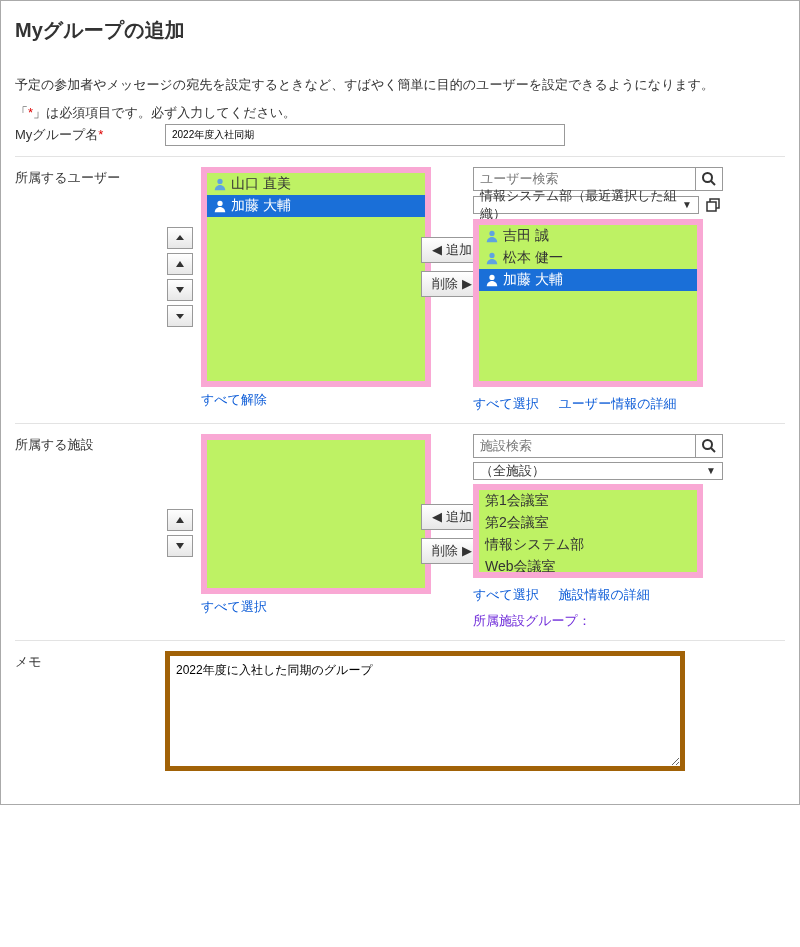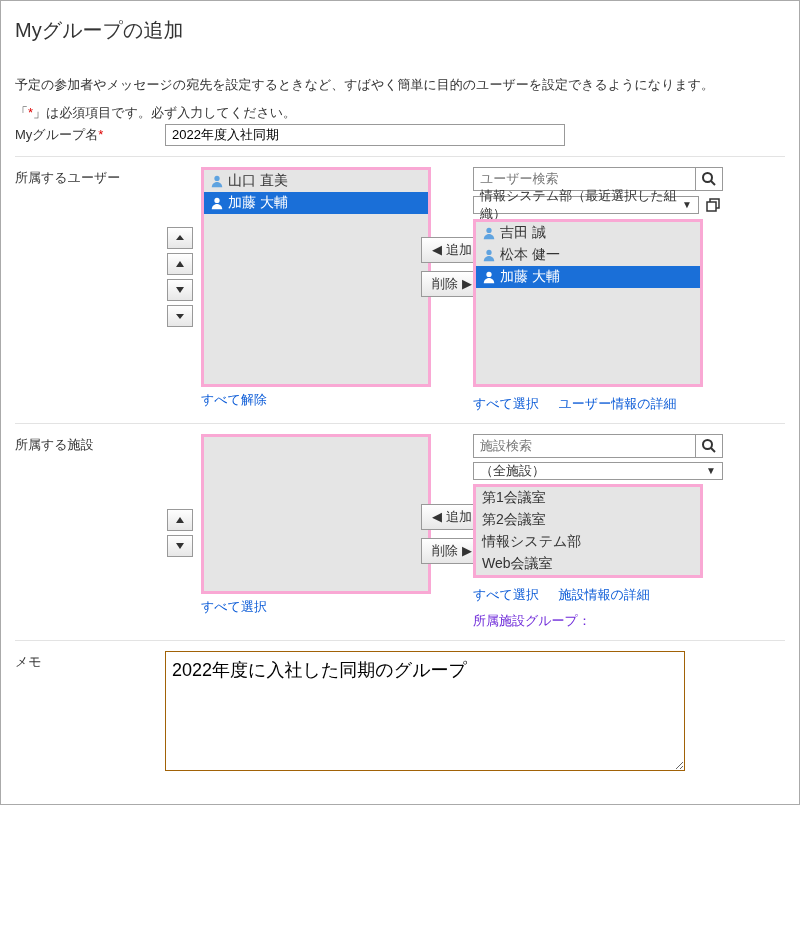--- a/index.html
+++ b/index.html
@@ -4,43 +4,43 @@
 <style>
   * { box-sizing: border-box; }
   body {
     margin: 0;
     font-family: "Hiragino Kaku Gothic ProN", "Meiryo", sans-serif;
     font-size: 13px;
     color: #333;
     background: #fff;
   }
   .wrap { width: 800px; border: 1px solid #aaa; padding: 14px 14px 20px 14px; }
-  h1 { font-size: 20px; font-weight: normal; margin: 2px 0 10px 0; }
+  h1 { font-size: 20px; font-weight: bold; margin: 2px 0 10px 0; }
   .desc { line-height: 1.6; margin-bottom: 8px; }
   .req-note { }
   .req-mark, .red { color: #d00; }
   .form-row { display: flex; align-items: flex-start; padding: 10px 0; border-top: 1px solid #e3e3e3; }
   .form-row.first { border-top: none; padding-top: 2px; }
   .label-col { width: 150px; flex: none; padding-top: 2px; }
   .field-col { flex: 1; }
   input[type=text].text-input {
-    width: 400px; border: 1px solid #999; padding: 2px 6px; font-size: 13px; height: 22px;
+    width: 400px; border: 1px solid #999; padding: 2px 6px; font-size: 10px; height: 22px;
   }
   .transfer { display: flex; gap: 6px; }
   .arrow-col { display: flex; flex-direction: column; gap: 4px; width: 30px; align-items: center; justify-content: flex-start; padding-top: 60px; }
   .arrow-col.small { padding-top: 75px; }
   .arrow-col.center { padding-top: 70px; justify-content: flex-start; gap: 8px; }
   .arb {
     width: 26px; height: 22px;
     border: 1px solid #999; background: linear-gradient(#fff,#e7e7e7);
     display: flex; align-items: center; justify-content: center;
     font-size: 11px; cursor: pointer; color: #333;
   }
   .listbox {
-    border: 3px solid #f9a8d4; width: 230px; height: 220px; overflow: auto; background: #e5e5e5;
+    border: 6px solid #f9a8d4; width: 230px; height: 220px; overflow: auto; background: #bef264;
   }
   .listbox.tall { height: 220px; }
   .listbox.short { height: 160px; }
   .listbox-item {
     display: flex; align-items: center; gap: 4px;
     padding: 2px 6px; font-size: 14px; cursor: pointer;
   }
   .listbox-item.selected { background: #1a6fd8; color: #fff; }
   .user-icon-svg { width: 14px; height: 14px; flex: none; }
   .mid-btn {
@@ -65,22 +65,22 @@
     padding: 0 6px; font-size: 13px; cursor: pointer;
   }
   .sel-arrow { font-size: 10px; color: #333; }
   .popout {
     width: 20px; height: 20px; display:flex; align-items:center; justify-content:center; cursor: pointer;
   }
   .under-links { margin-top: 4px; }
   .link { color: #0b5bd7; cursor: pointer; display: inline-block; margin-right: 16px; }
   .note-text { color: #6d28d9; margin-top: 4px; }
   textarea.memo {
-    width: 520px; height: 120px; border: 1px solid #a16207; padding: 6px;
-    font-family: inherit; font-size: 18px; resize: both;
+    width: 520px; height: 120px; border: 5px solid #a16207; padding: 6px;
+    font-family: inherit; font-size: 12px; resize: both;
   }
   .buttons { margin-top: 20px; padding-left: 150px; padding-top: 14px; border-top: 1px solid #e3e3e3; }
   .btn {
     border: 1px solid #999; background: linear-gradient(#fff,#e7e7e7);
     padding: 6px 14px; cursor: pointer; font-size: 13px; margin-right: 10px;
   }
   .col-main { display: flex; flex-direction: column; }
 </style>
 </head>
 <body>

